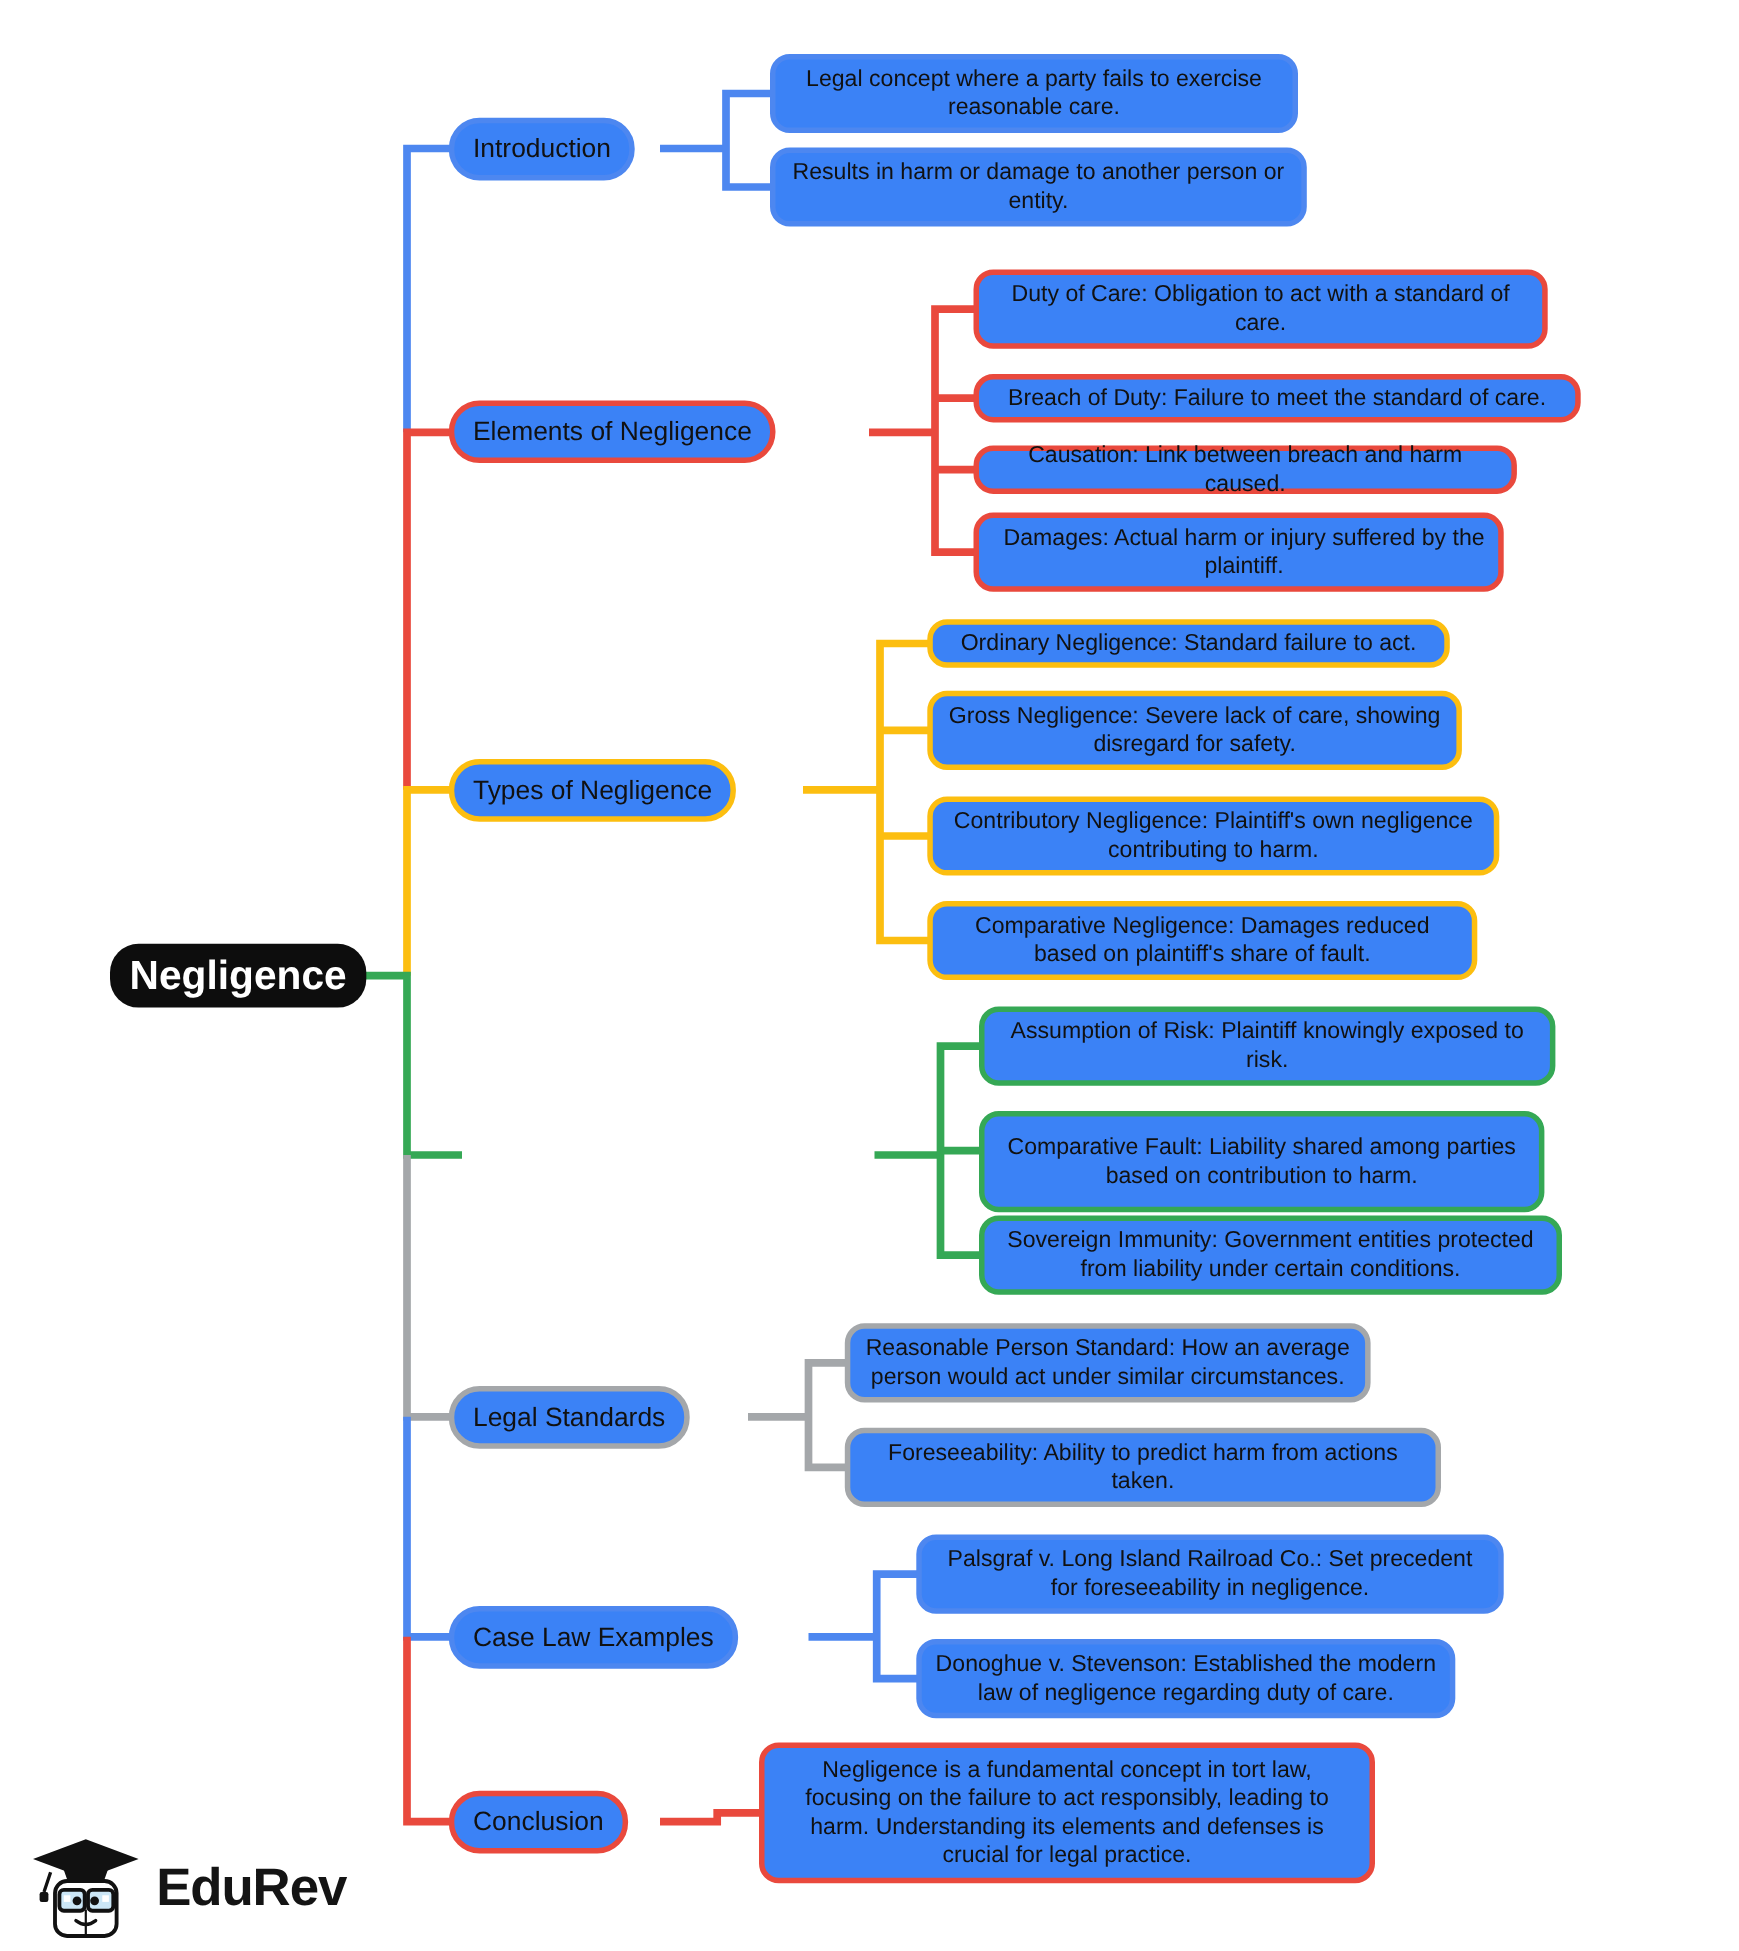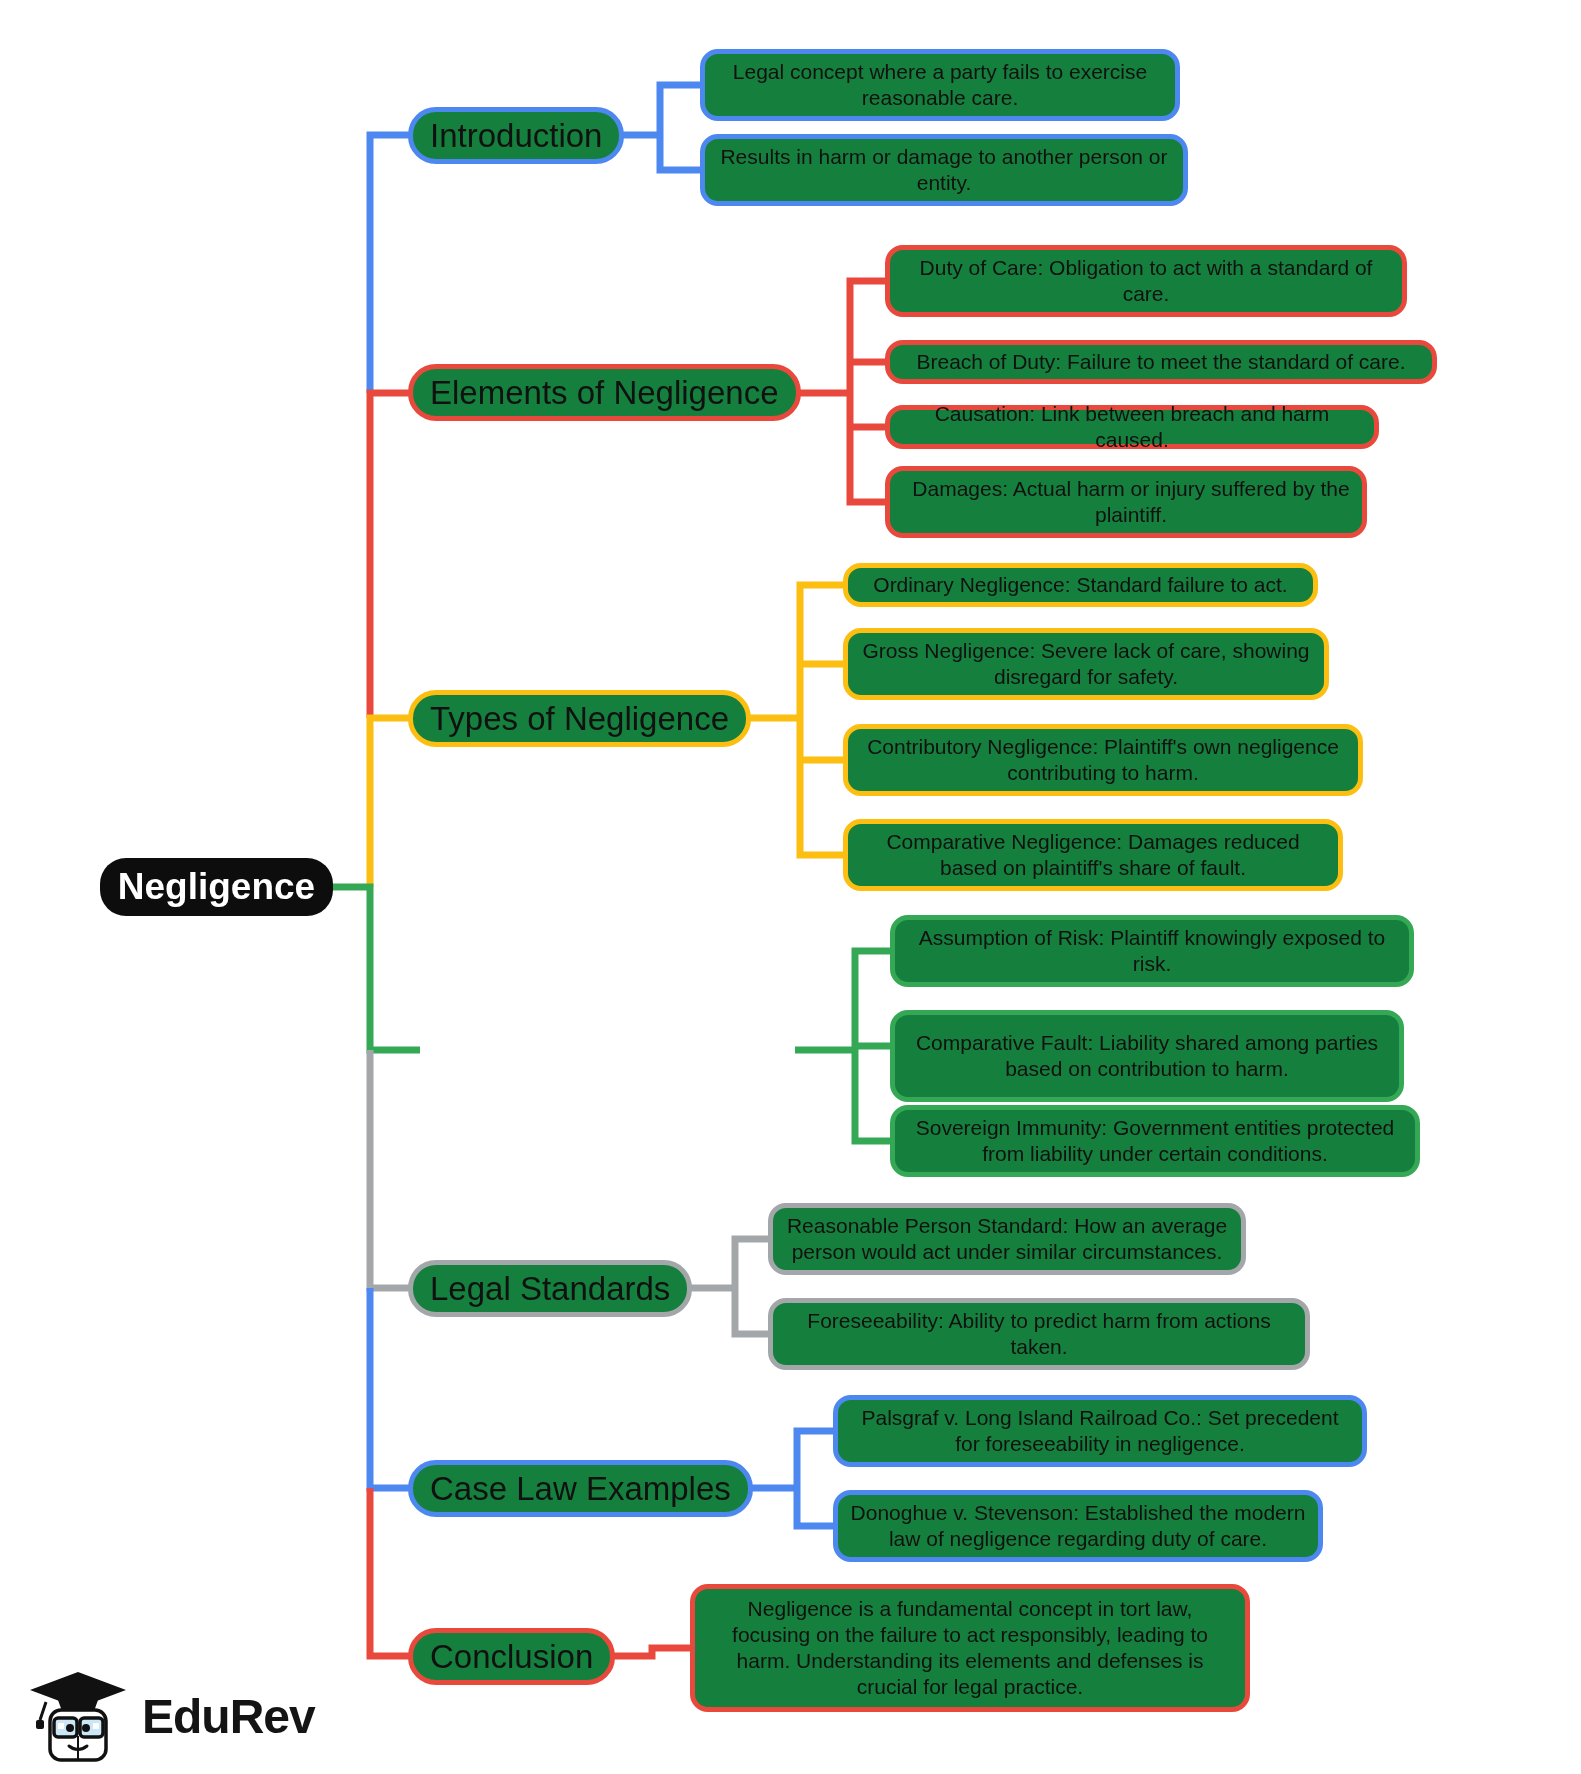--- a/index.html
+++ b/index.html
@@ -13,30 +13,30 @@
   .wires{position:absolute;left:0;top:0;z-index:0;}
   .wires path{fill:none;stroke-width:7;stroke-linecap:butt;stroke-linejoin:miter;}
   .s-blue{stroke:#4d87f0;}
   .s-red{stroke:#e9493d;}
   .s-yellow{stroke:#fcbe10;}
   .s-green{stroke:#35a855;}
   .s-gray{stroke:#a4a7aa;}
 
   .node{
     position:absolute;z-index:1;
-    background:#15803d;
+    background:#3b82f6;
     display:flex;align-items:center;justify-content:center;
     text-align:center;color:#111;
     box-sizing:border-box;
   }
   .label{
     height:57px;
     border:5px solid #000;
     border-radius:28px;
-    font-size:33px;
+    font-size:24px;
     padding:0 17px;
     white-space:nowrap;
     display:inline-flex;
   }
   .child{
     border:5px solid #000;
     border-radius:18px;
     font-size:21px;
     line-height:26px;
     padding:2px 12px;

